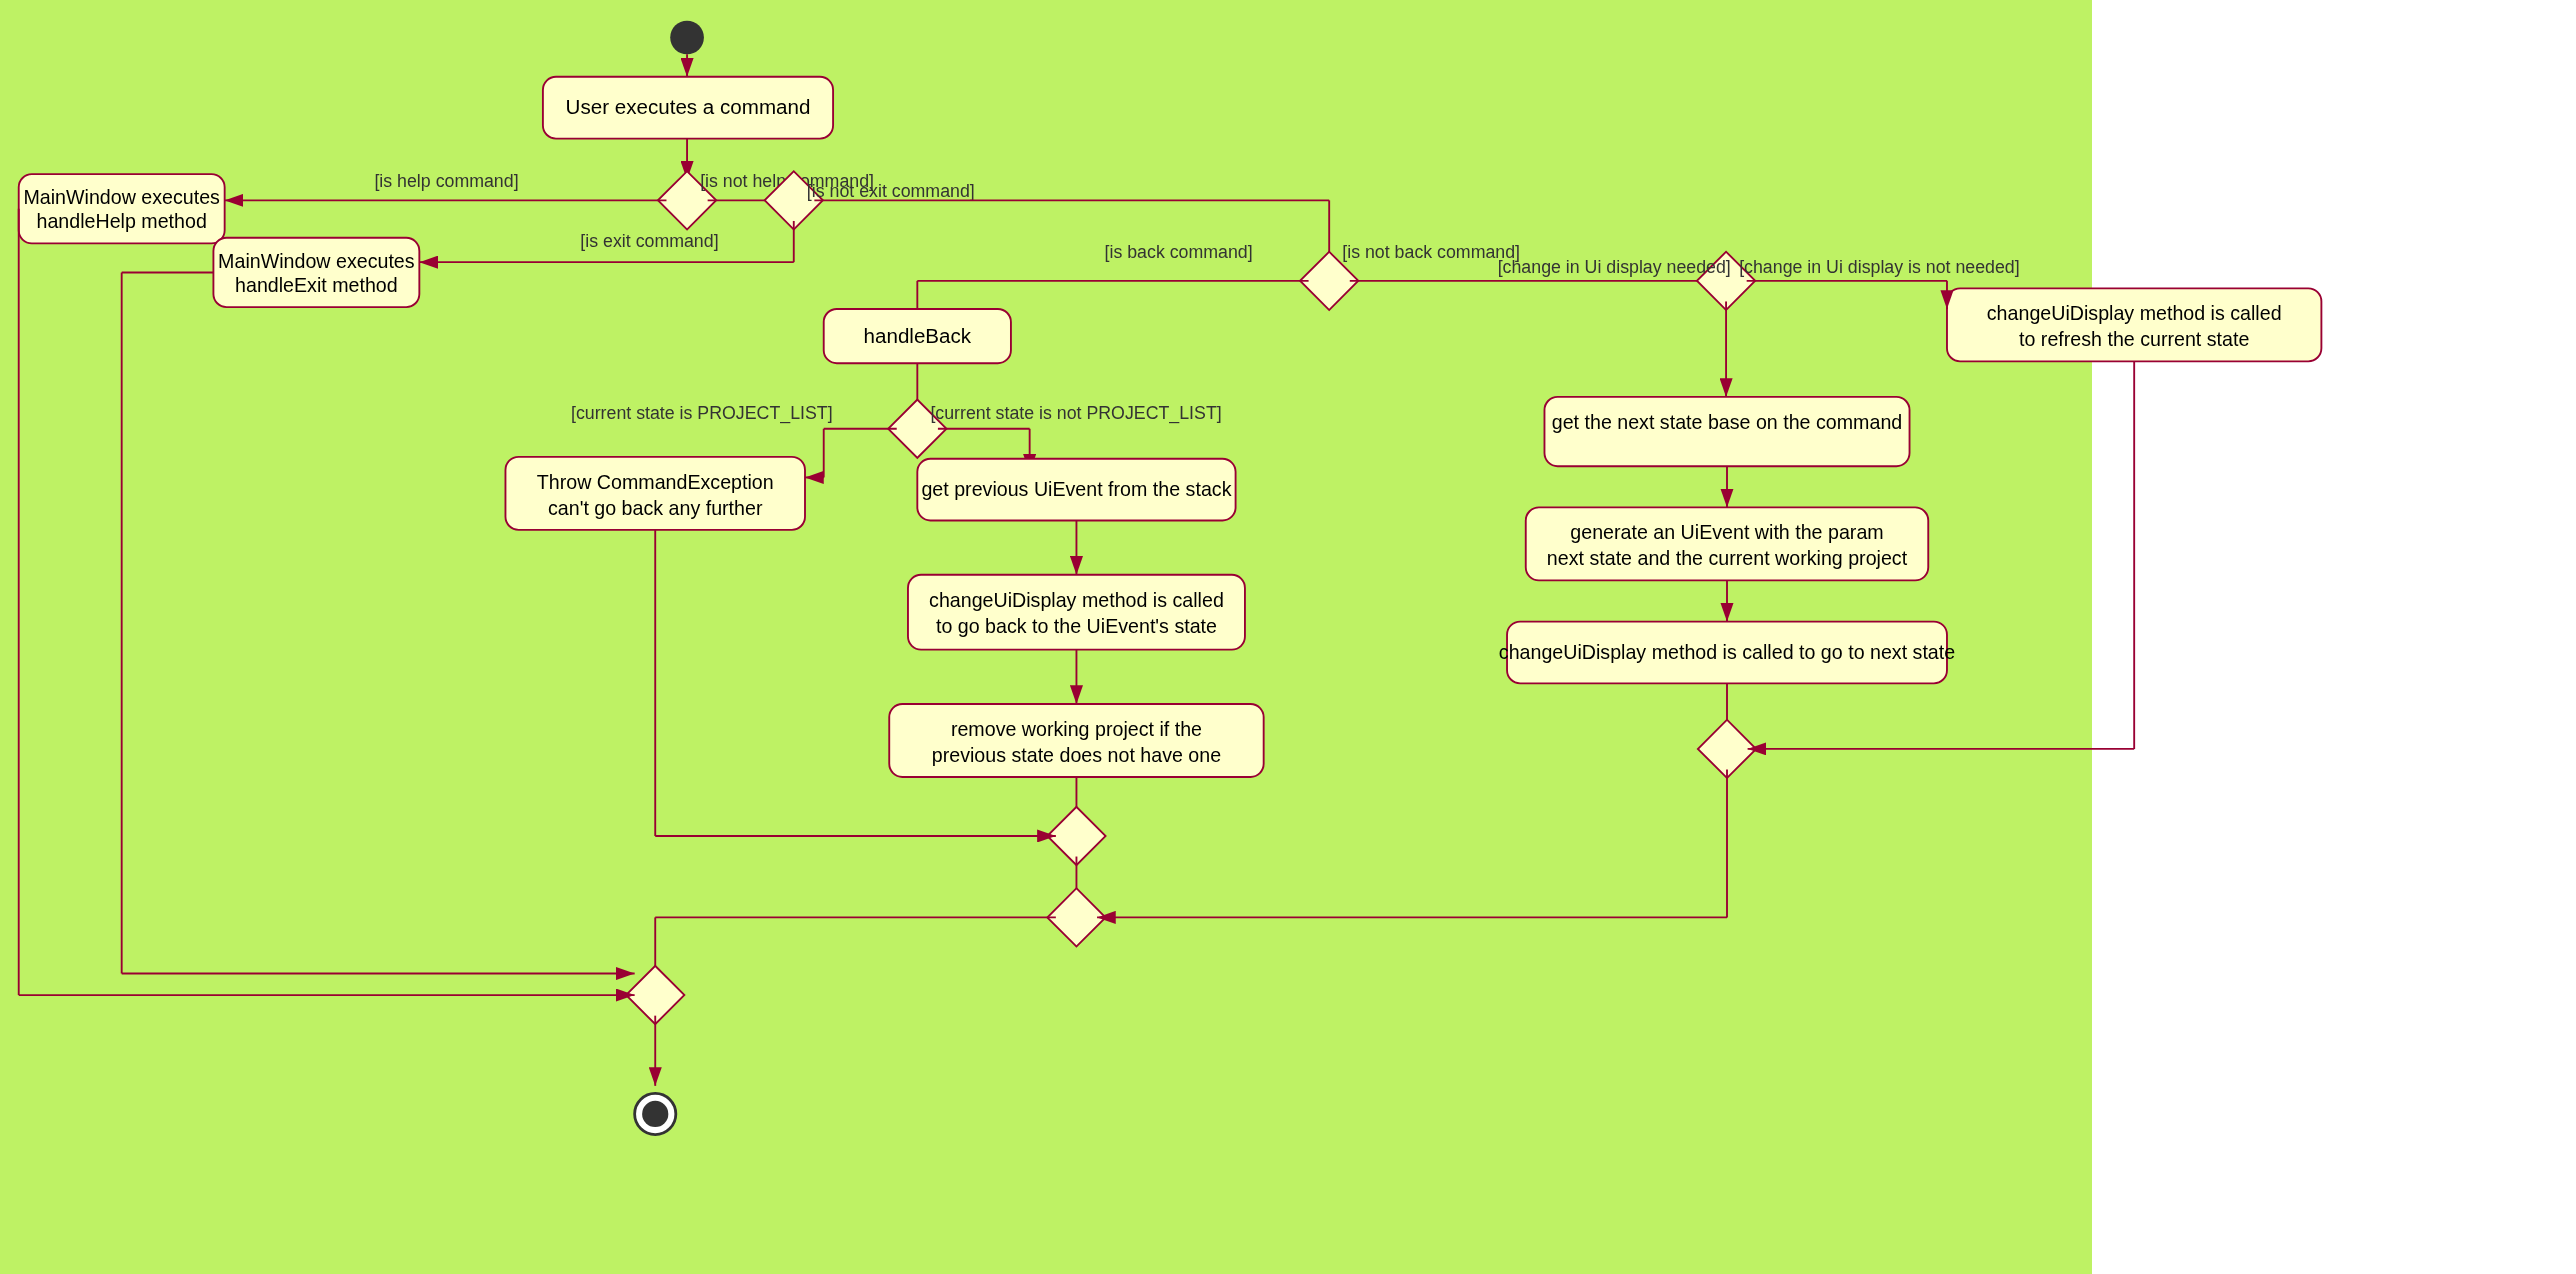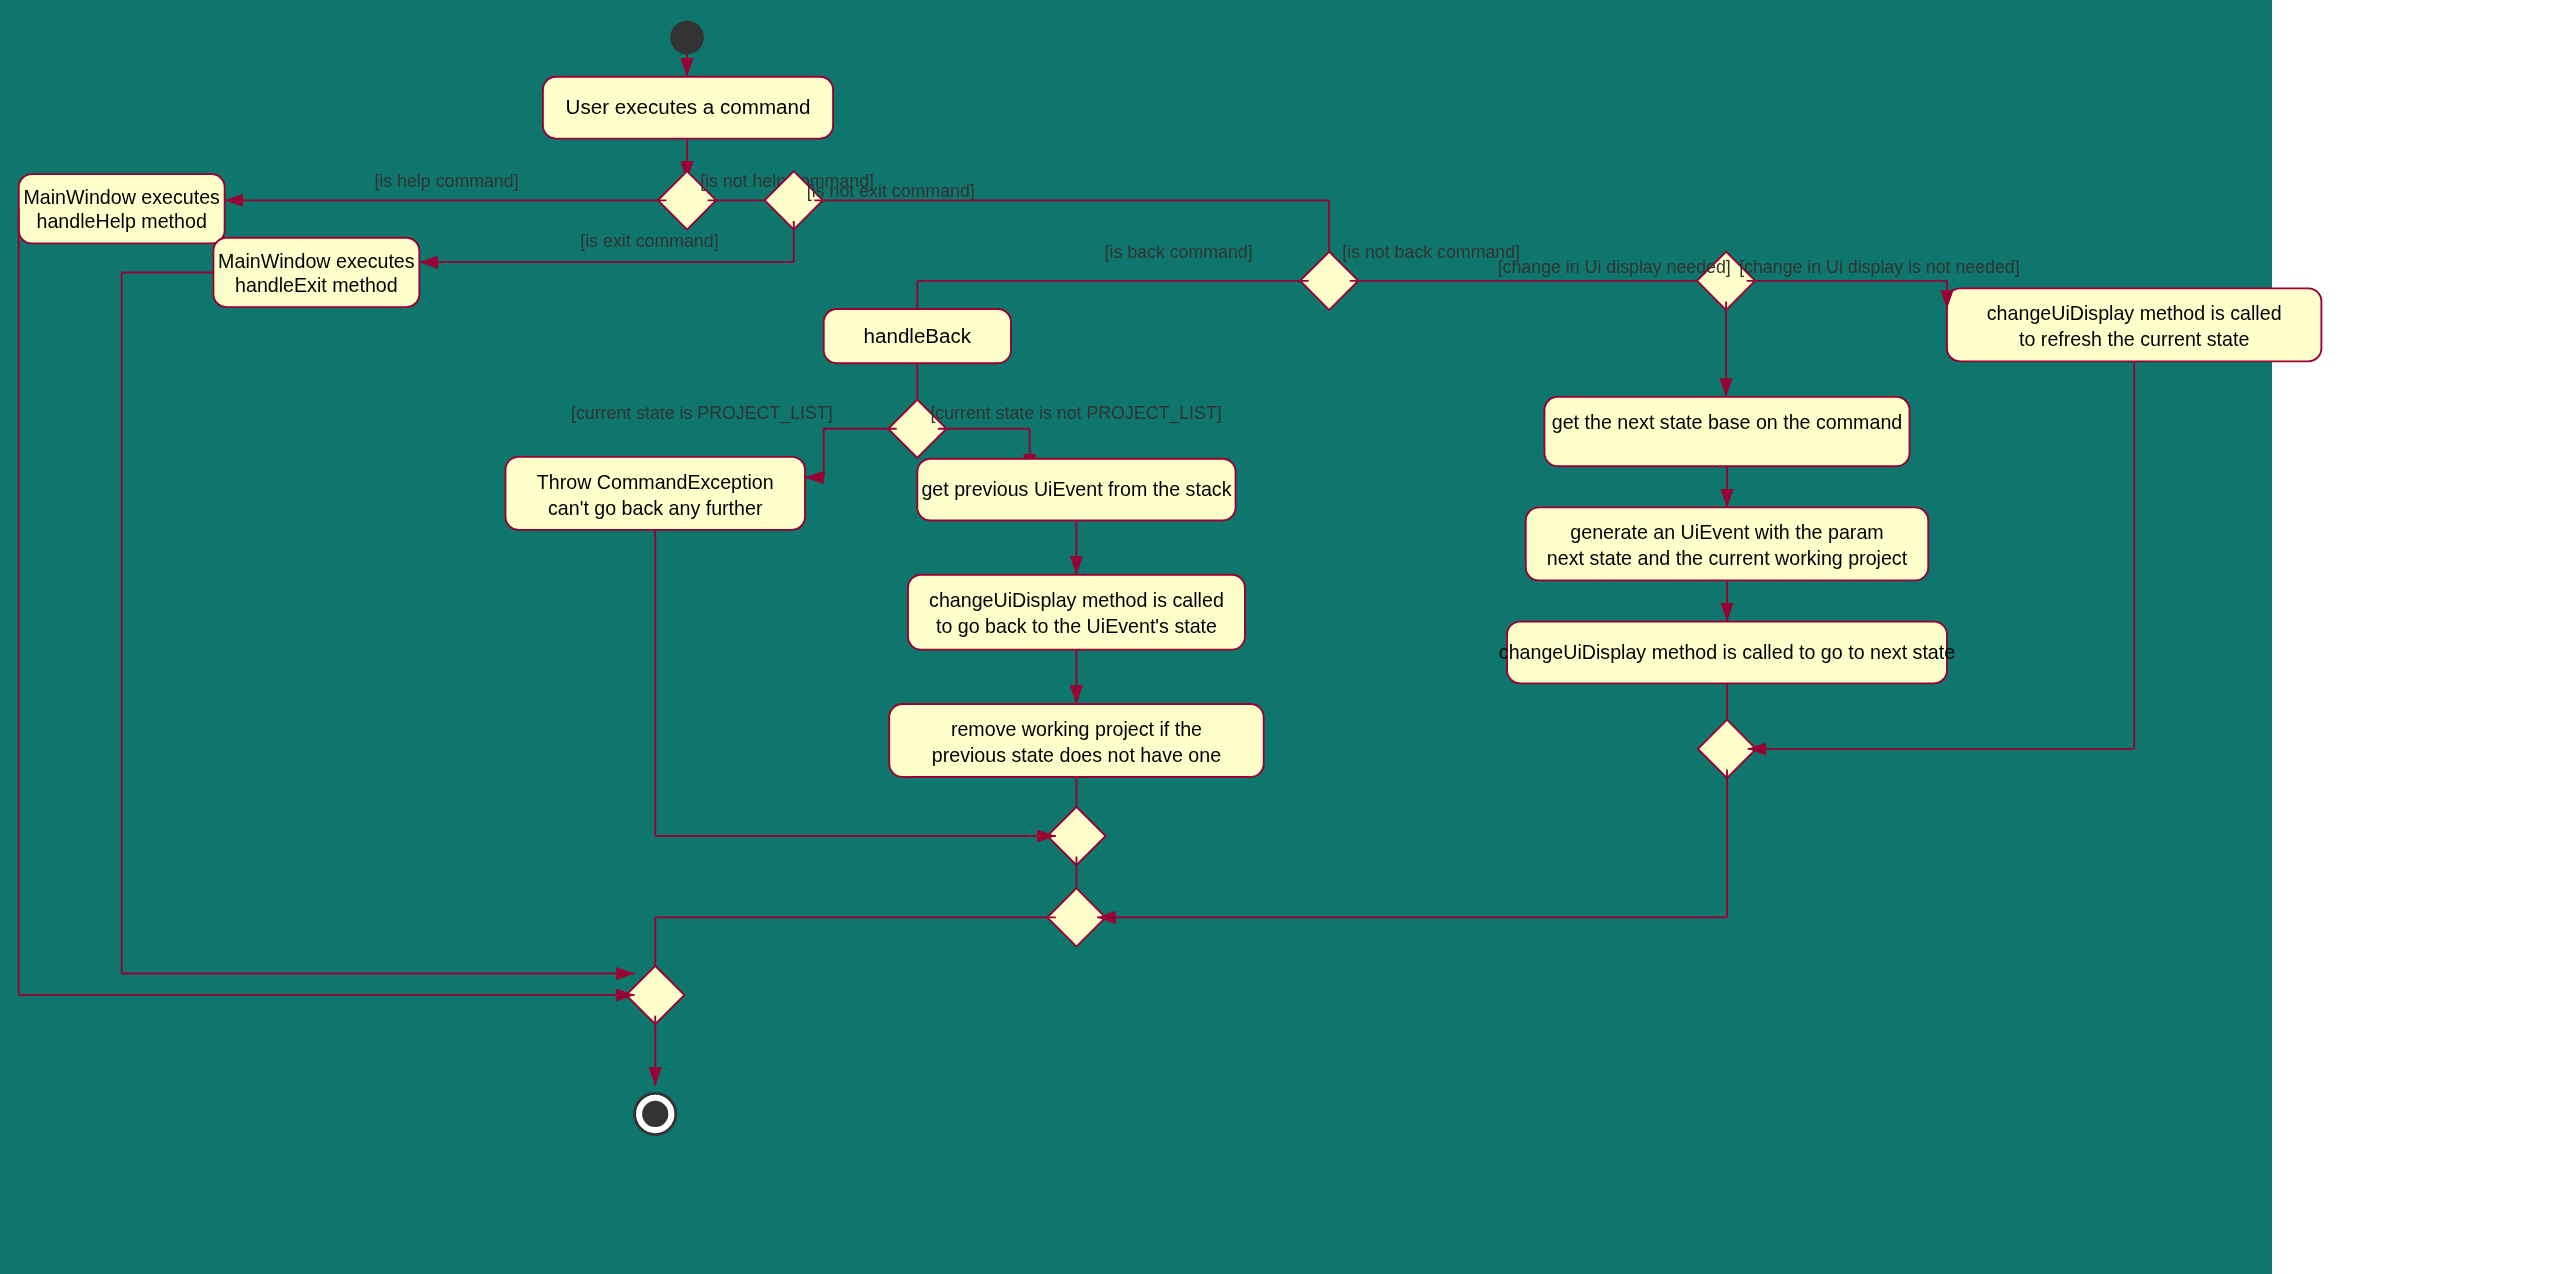--- a/index.html
+++ b/index.html
@@ -6,23 +6,23 @@
     body {
       background: #fff;
       font-family: Arial, sans-serif;
       width: 2576px;
       height: 1275px;
       overflow: hidden;
       position: relative;
     }
     #diagram-container {
       position: relative;
-      width: 2272px;
+      width: 2092px;
       height: 1275px;
-      background: #0f766e;
+      background: #bef264;
     }
     svg#diagram-svg {
       position: absolute;
       top: 0; left: 0;
       width: 2576px;
       height: 1275px;
     }
   </style>
 </head>
 <body>

